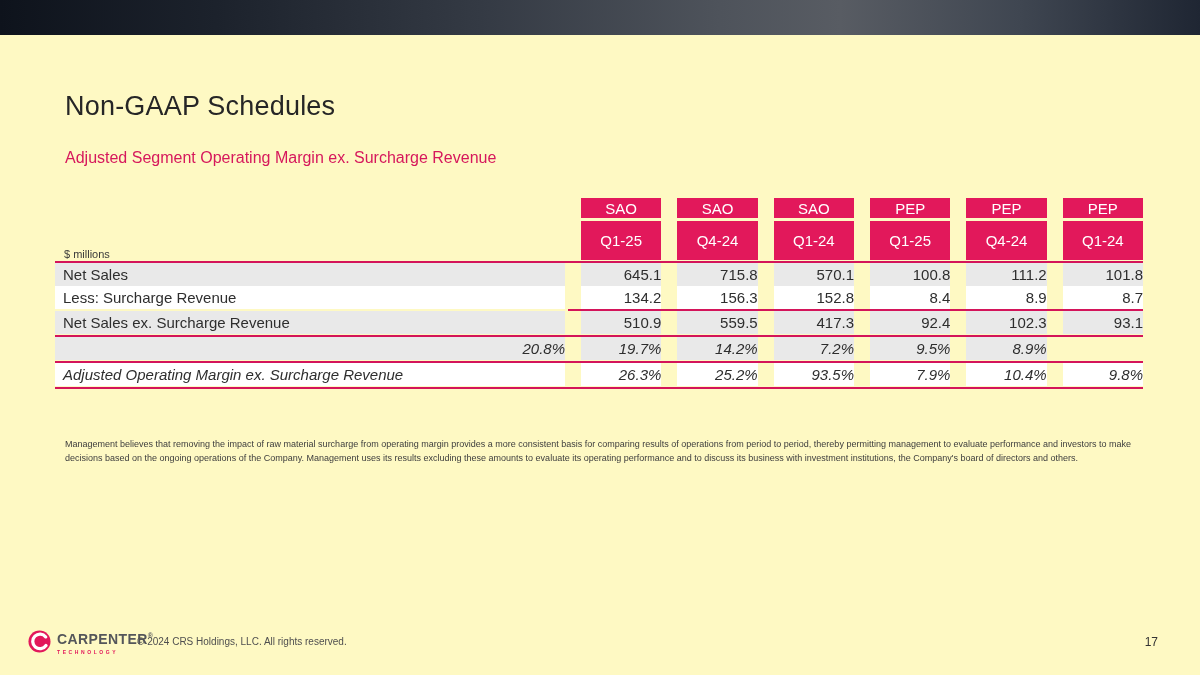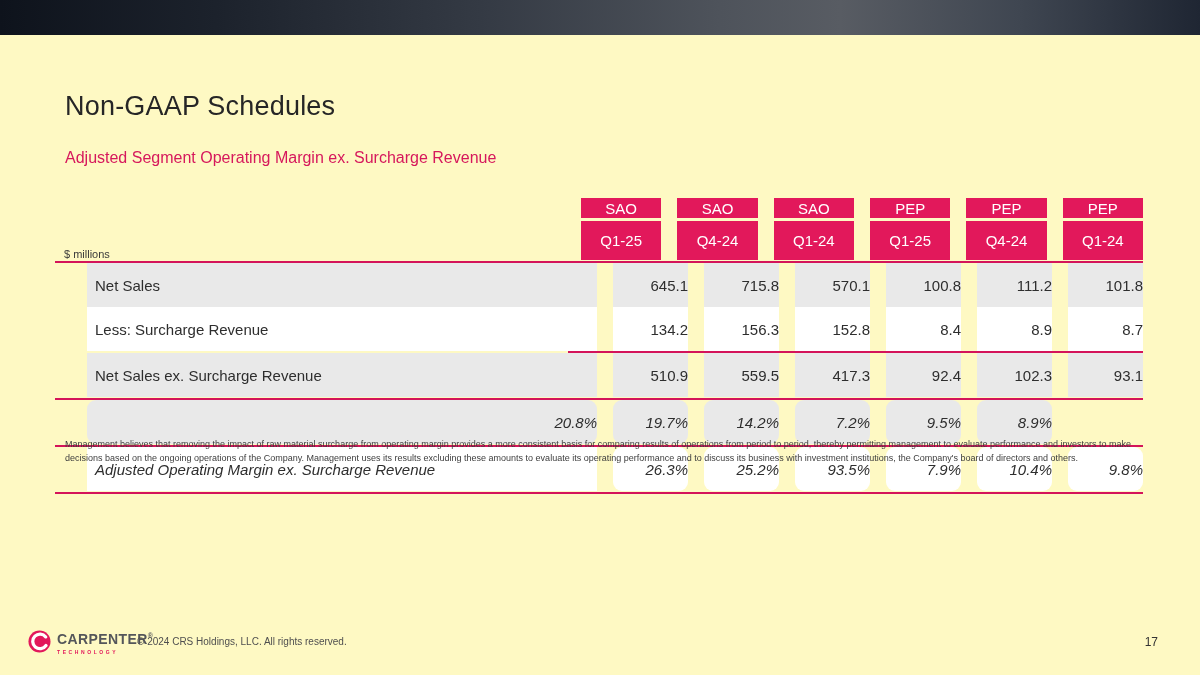--- a/index.html
+++ b/index.html
@@ -20,27 +20,27 @@
   .grid-row{display:grid;grid-template-columns:510px repeat(6,1fr);column-gap:16px;}
   .hcell{background:#e2185b;color:#ffffff;font-size:15px;display:flex;align-items:center;justify-content:center;}
   .hrow1 .hcell{height:20px;}
   .hrow2 .hcell{height:39px;}
   .hrow2{margin-top:3px;text-align:right;}
   .units{display:flex;align-items:flex-end;padding-left:9px;font-size:11px;color:#3a3a3a;}
   .hspacer{background:transparent;}
   .hline{height:2px;background:#d4145a;}
   .hline.full{margin:1px 0 0 0;}
   .hline.partial{margin-left:513px;}
-  .trow{height:44px;font-size:15px;margin-left:32px;}
+  .trow{height:23px;font-size:15px;}
   .trow .cell{display:flex;align-items:center;}
   .trow .lbl{padding-left:8px;justify-content:flex-start;}
   .trow .num{justify-content:flex-end;text-align:right;}
   .trow.gray .cell{background:#e9e9e9;}
   .trow.white .cell{background:#ffffff;}
-  .trow.italic-values .num{font-style:italic;border-radius:9px;}
+  .trow.italic-values .num{font-style:italic;}
   .trow.italic-label .lbl{font-style:italic;}
   
   .footnote{
     position:absolute;left:65px;top:438px;width:1075px;
     font-size:9px;line-height:1.5;color:#3d3d3d;
   }
   
   .logo{position:absolute;left:28px;top:628px;display:flex;align-items:flex-start;}
   .logo-icon{width:23px;height:23px;margin-right:6px;margin-top:2px;}
   .logo-text{display:flex;flex-direction:column;}

